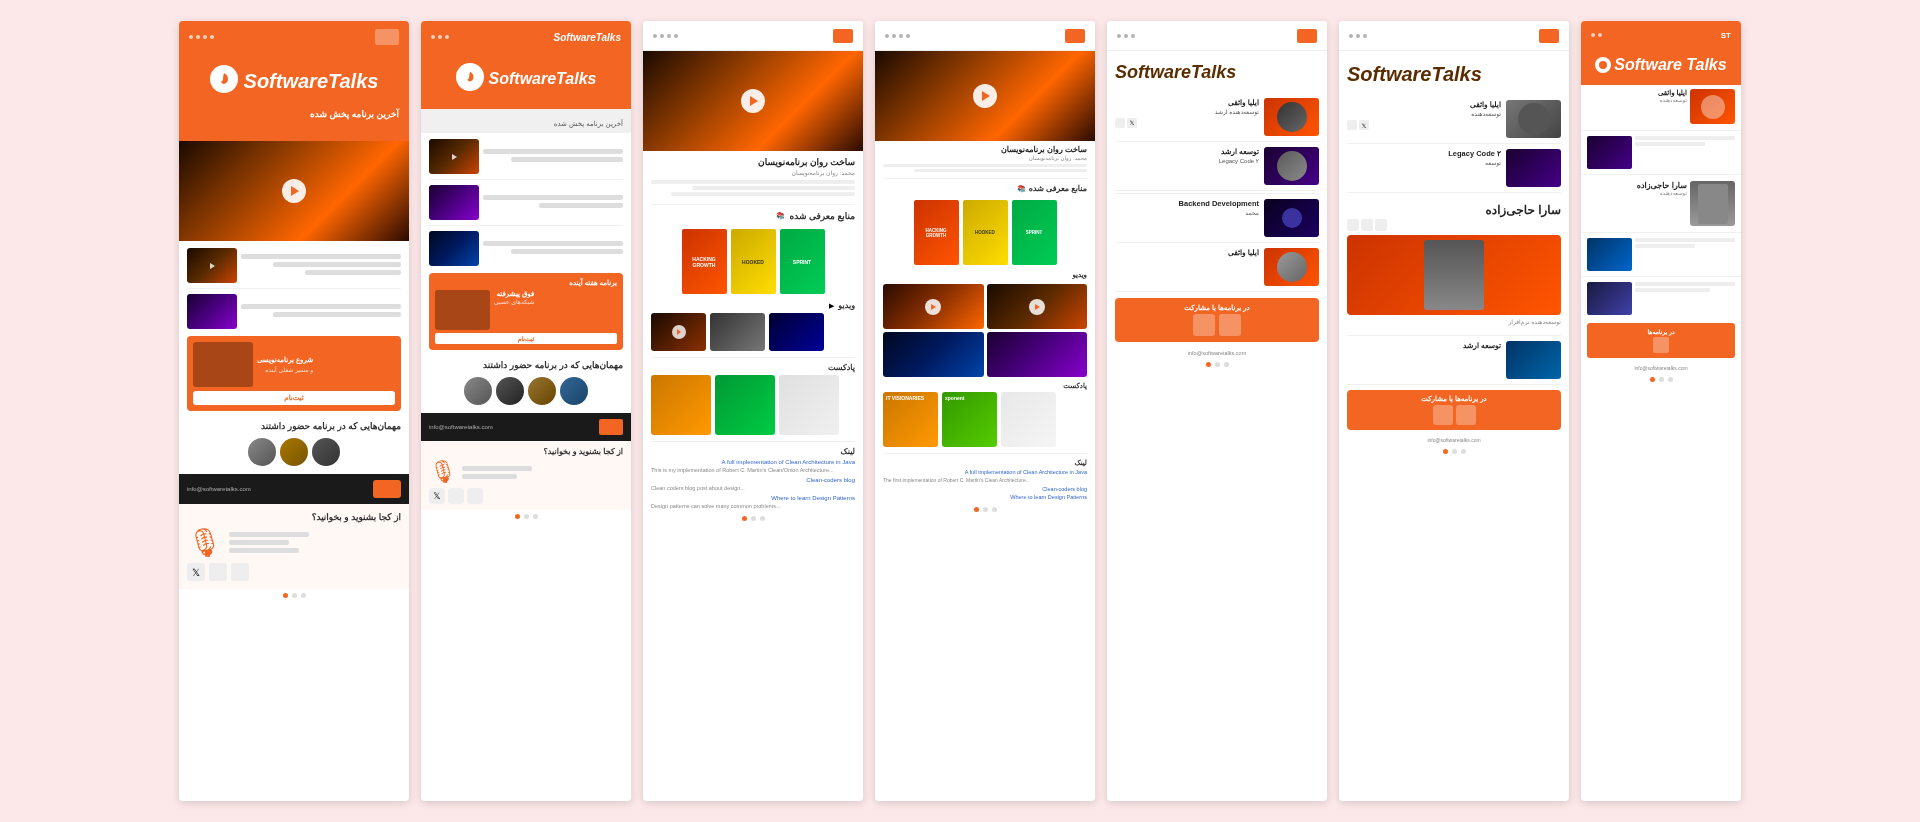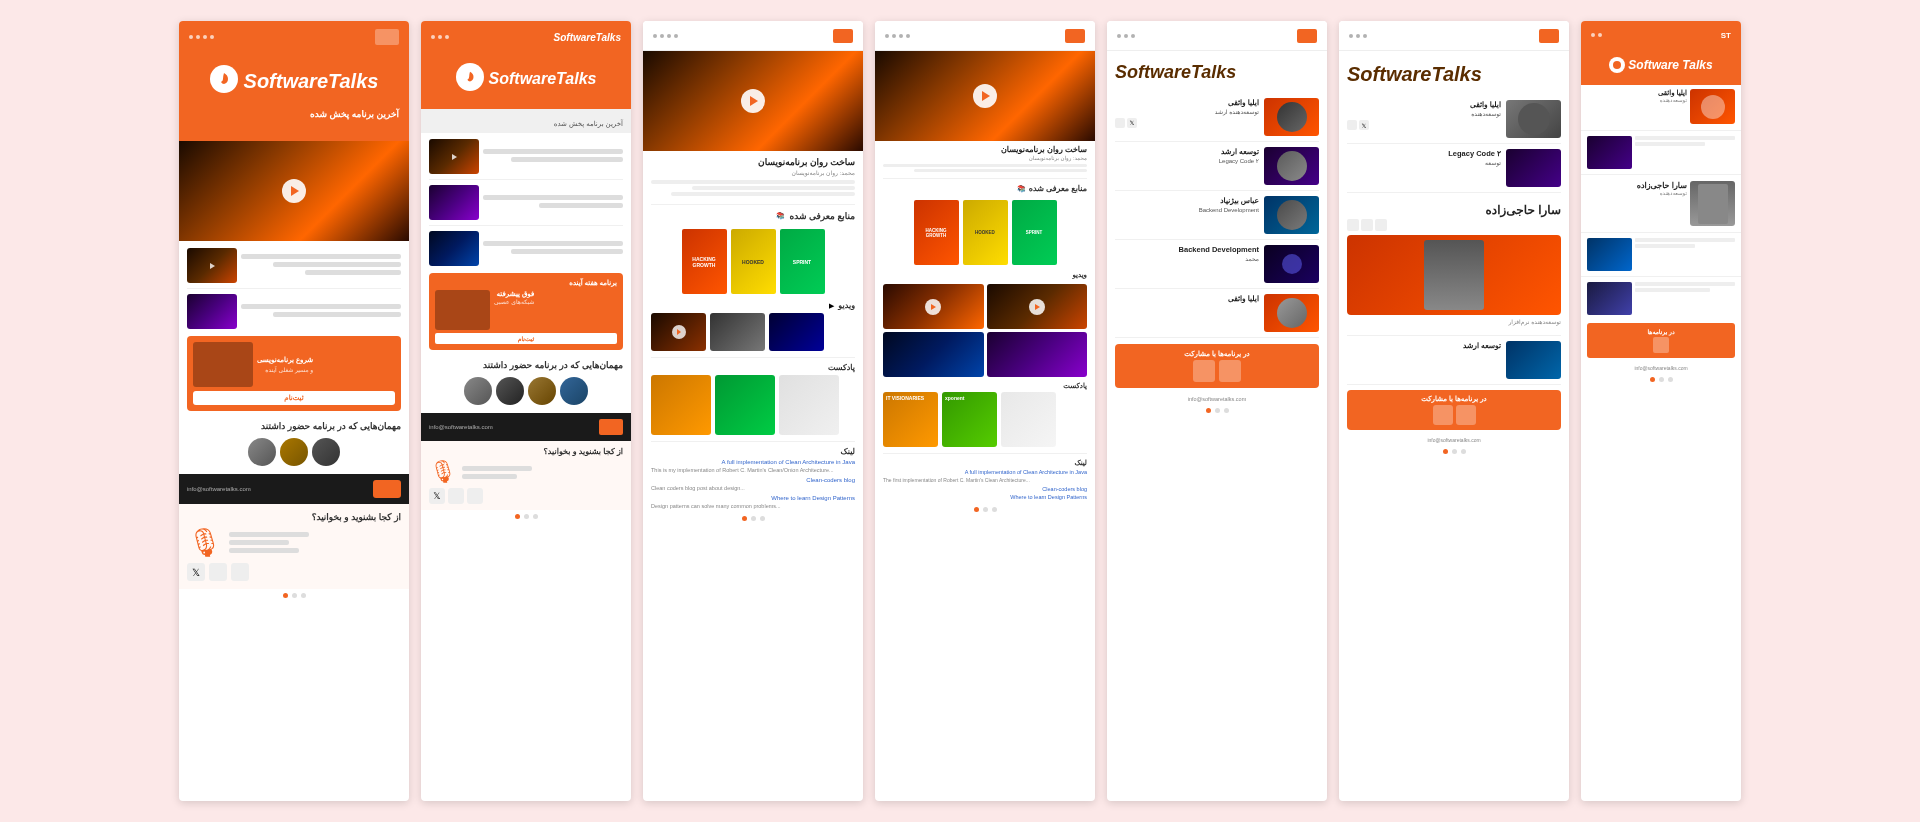--- a/index.html
+++ b/index.html
@@ -846,29 +846,20 @@
       <div style="width:30px;height:30px;border-radius:50%;overflow:hidden;background:linear-gradient(135deg,#5a5a5a,#8a8a8a);"></div>
     </div>
     <div class="list-item-content">
       <div class="tiny-title">توسعه ارشد</div>
       <div class="tiny-text">Legacy Code ۲</div>
     </div>
   </div>
 
   <div class="separator-line"></div>
 
-  <div class="list-item-row">
-    <div class="list-item-thumb" style="background:linear-gradient(135deg,#003366,#006699);display:flex;align-items:center;justify-content:center;">
-      <div style="width:30px;height:30px;border-radius:50%;overflow:hidden;background:linear-gradient(135deg,#4a4a4a,#7a7a7a);"></div>
-    </div>
-    <div class="list-item-content">
-      <div class="tiny-title">عباس بیژنپاد</div>
-      <div class="tiny-text">Backend Development</div>
-    </div>
-  </div>
 
   <div class="separator-line"></div>
 
   <div class="list-item-row">
     <div class="list-item-thumb" style="background:linear-gradient(135deg,#0a0020,#1a0060);overflow:hidden;display:flex;align-items:center;justify-content:center;">
       <div style="width:20px;height:20px;border-radius:50%;background:rgba(100,100,255,0.5);"></div>
     </div>
     <div class="list-item-content">
       <div class="tiny-title">Backend Development</div>
       <div class="tiny-text">محمد</div>
@@ -999,21 +990,21 @@
       <div class="nav-dot"></div>
     </div>
     <div style="font-size:8px;color:white;font-weight:bold;">ST</div>
   </div>
 
   <div style="background:#f26522;padding:8px 6px 12px;">
     <div style="display:flex;align-items:center;gap:3px;justify-content:center;">
       <div style="width:16px;height:16px;background:white;border-radius:50%;display:flex;align-items:center;justify-content:center;">
         <div style="width:8px;height:8px;background:#f26522;border-radius:50%;"></div>
       </div>
-      <div style="font-size:12px;color:white;font-weight:900;font-style:italic;line-height:1;">Software Talks</div>
+      <div style="font-size:16px;color:white;font-weight:900;font-style:italic;line-height:1;">Software Talks</div>
     </div>
   </div>
 
   <div style="display:flex;align-items:flex-start;gap:3px;padding:4px 6px;direction:rtl;">
     <div style="width:45px;height:35px;background:linear-gradient(135deg,#cc3300,#ff5500);border-radius:3px;flex-shrink:0;display:flex;align-items:center;justify-content:center;">
       <div style="width:24px;height:24px;border-radius:50%;background:rgba(255,255,255,0.4);"></div>
     </div>
     <div style="text-align:right;">
       <div style="font-size:7px;font-weight:bold;color:#222;">ایلیا واثقی</div>
       <div style="font-size:5.5px;color:#888;">توسعه‌دهنده</div>

